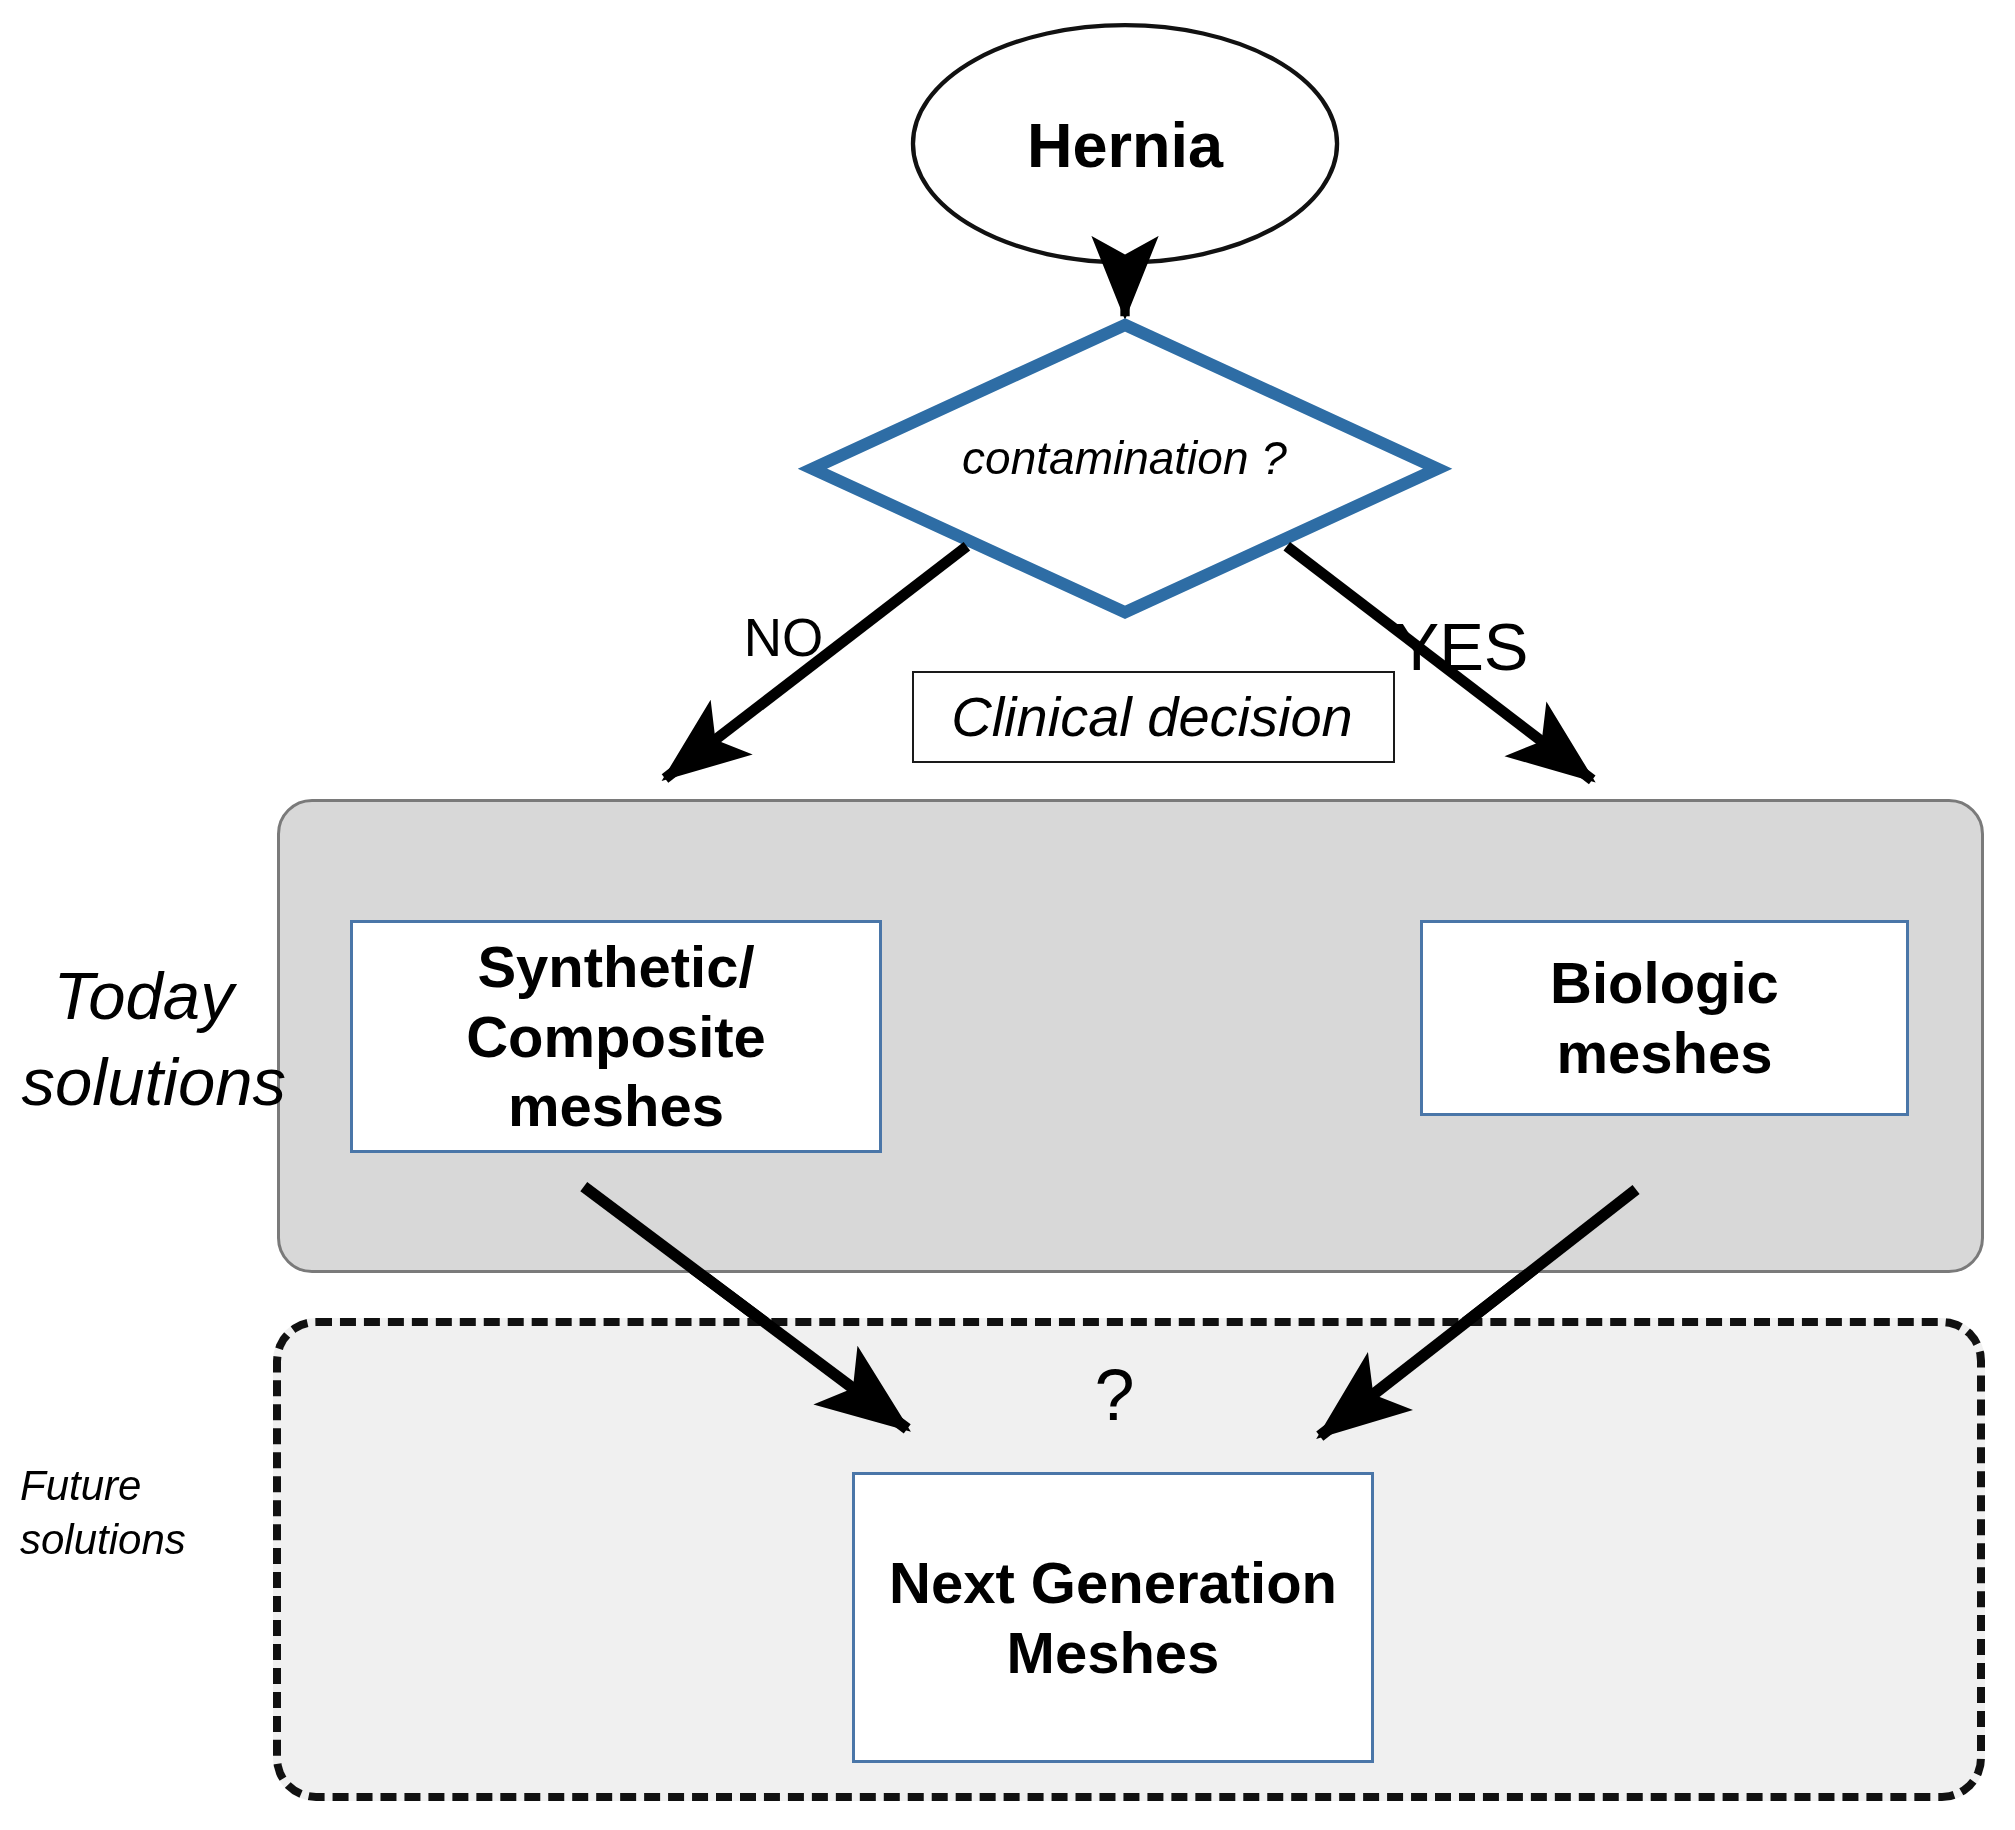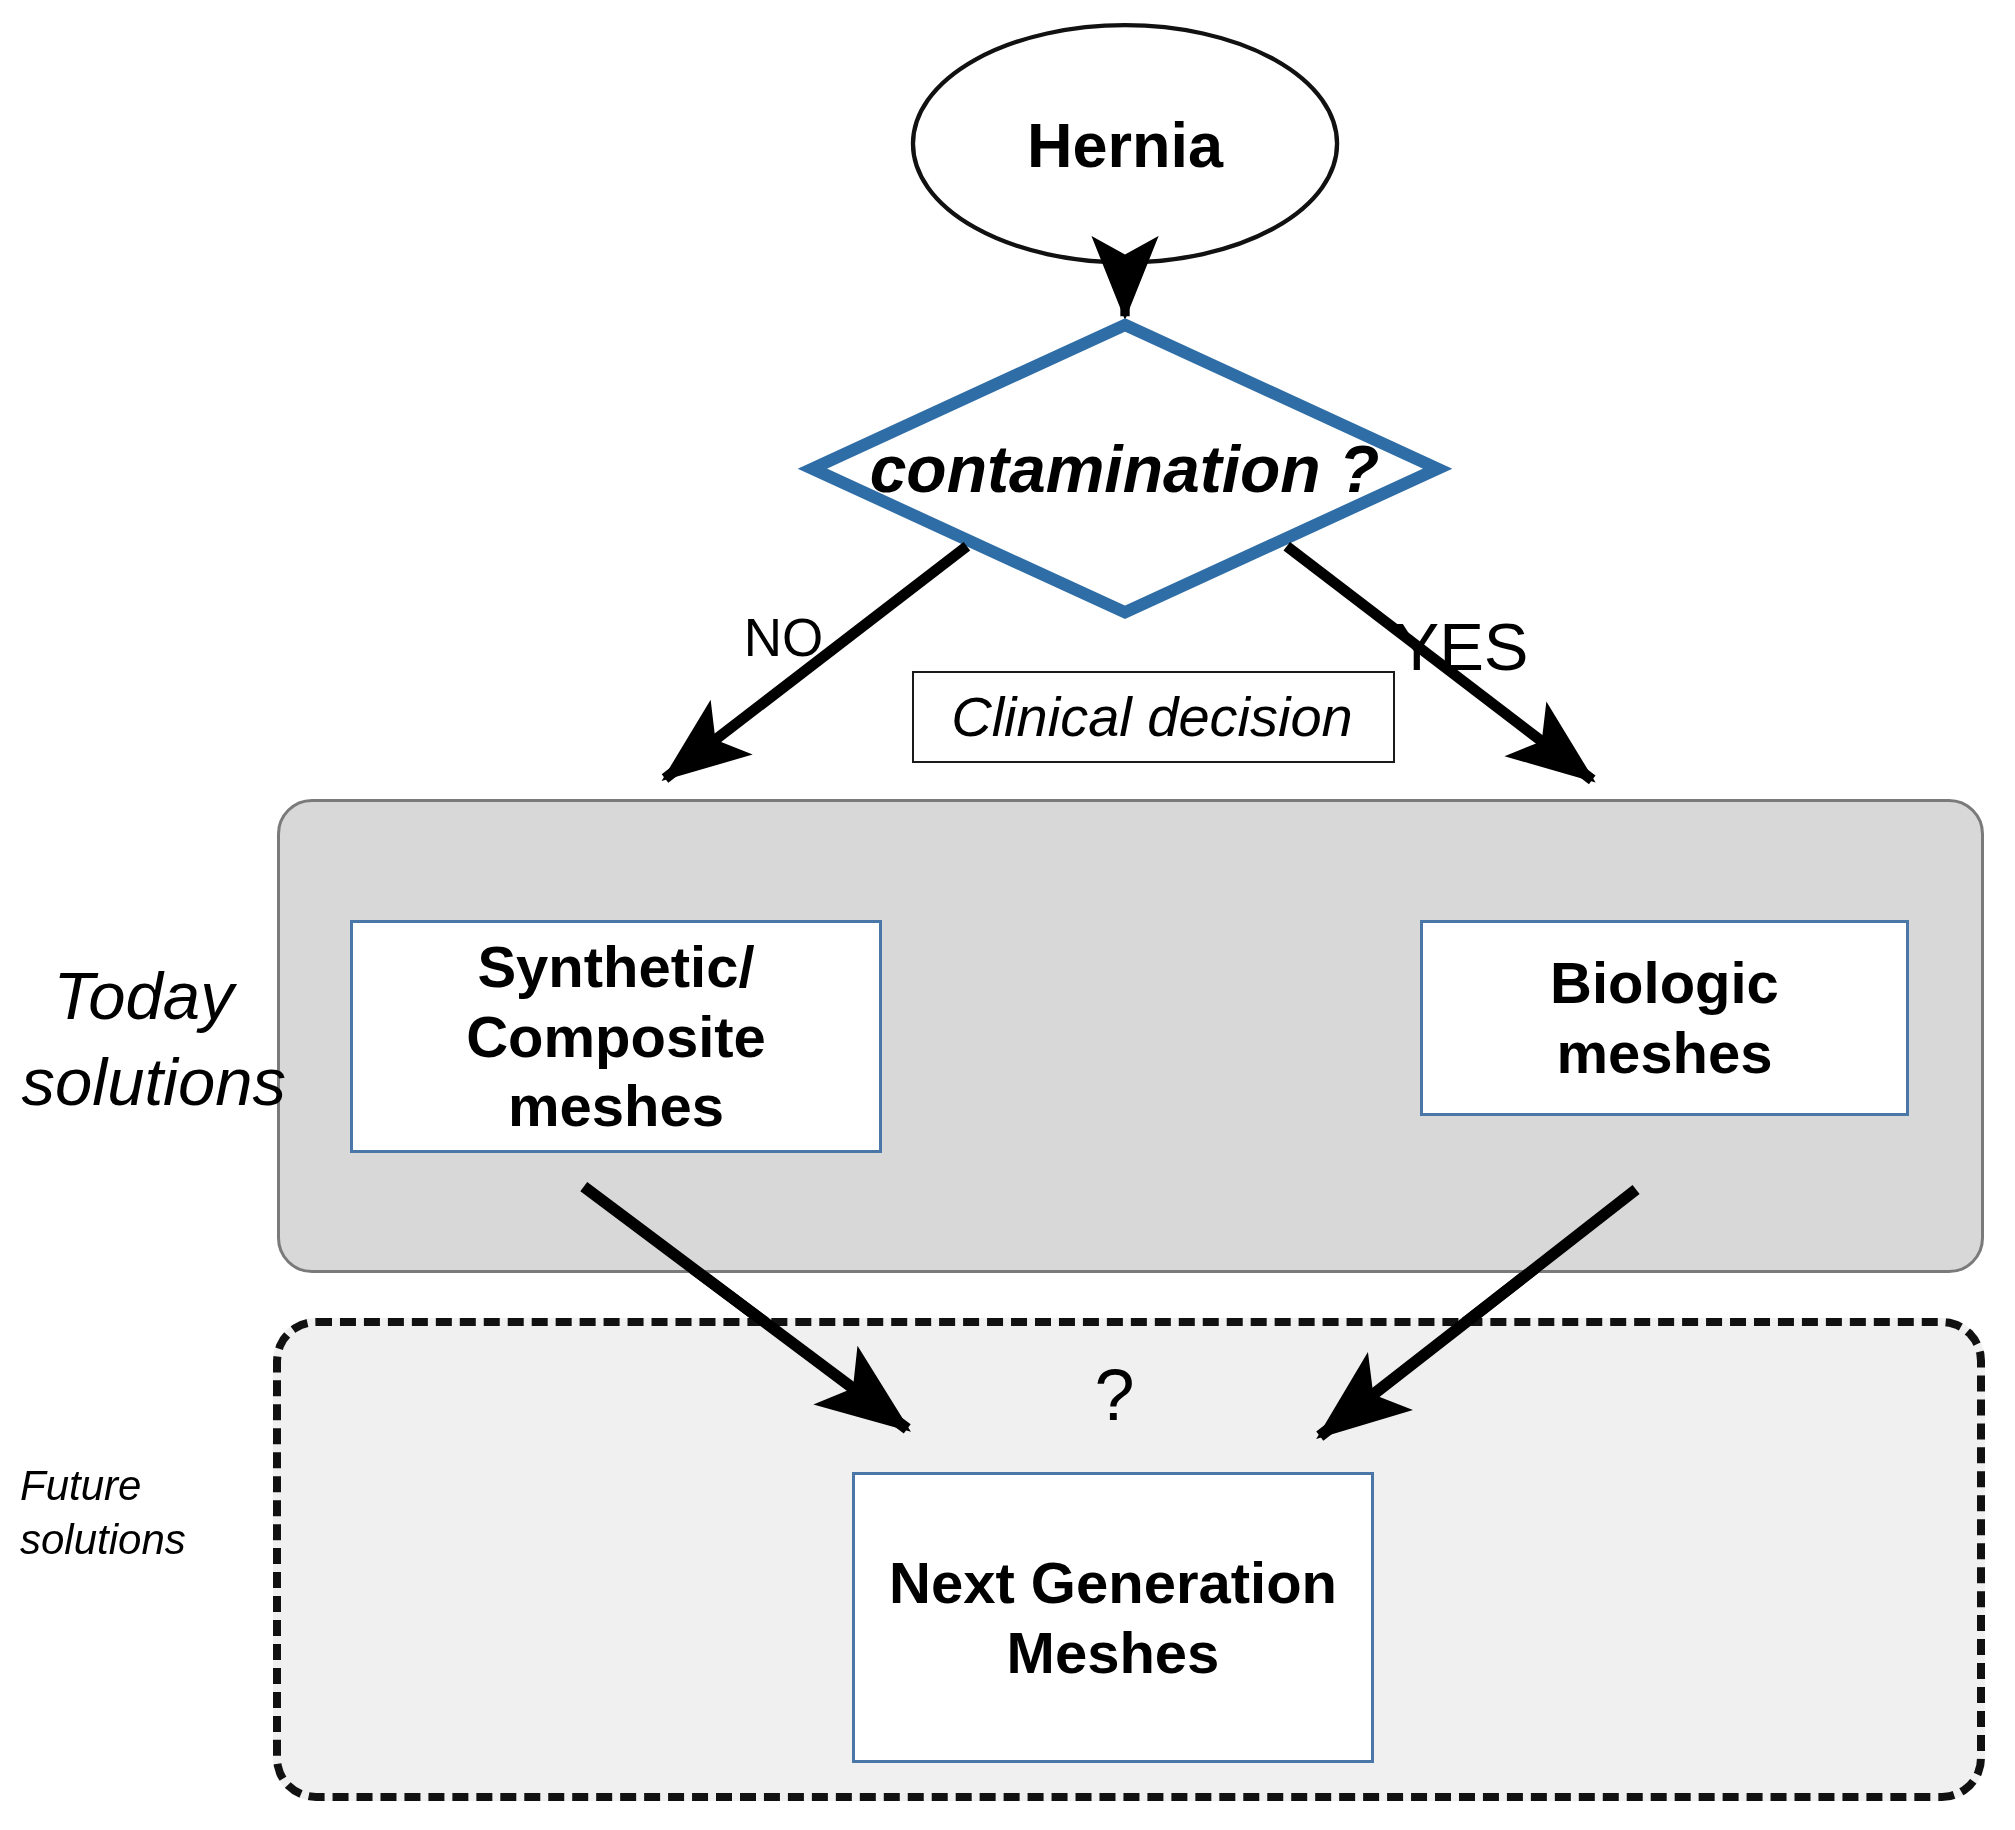--- a/index.html
+++ b/index.html
@@ -37,23 +37,23 @@
     width: 424px;
     font-size: 63px;
     font-weight: bold;
   }
 
   
   #diamond-label {
     left: 812px;
     top: 431px;
     width: 625px;
-    font-size: 66px;
-    font-style: italic;
-    font-weight: bold;
+    font-size: 46px;
+    font-style: italic;
+    font-weight: normal;
   }
 
   
   #no-label {
     left: 708px;
     top: 607px;
     width: 151px;
     font-size: 53px;
   }
   #yes-label {

